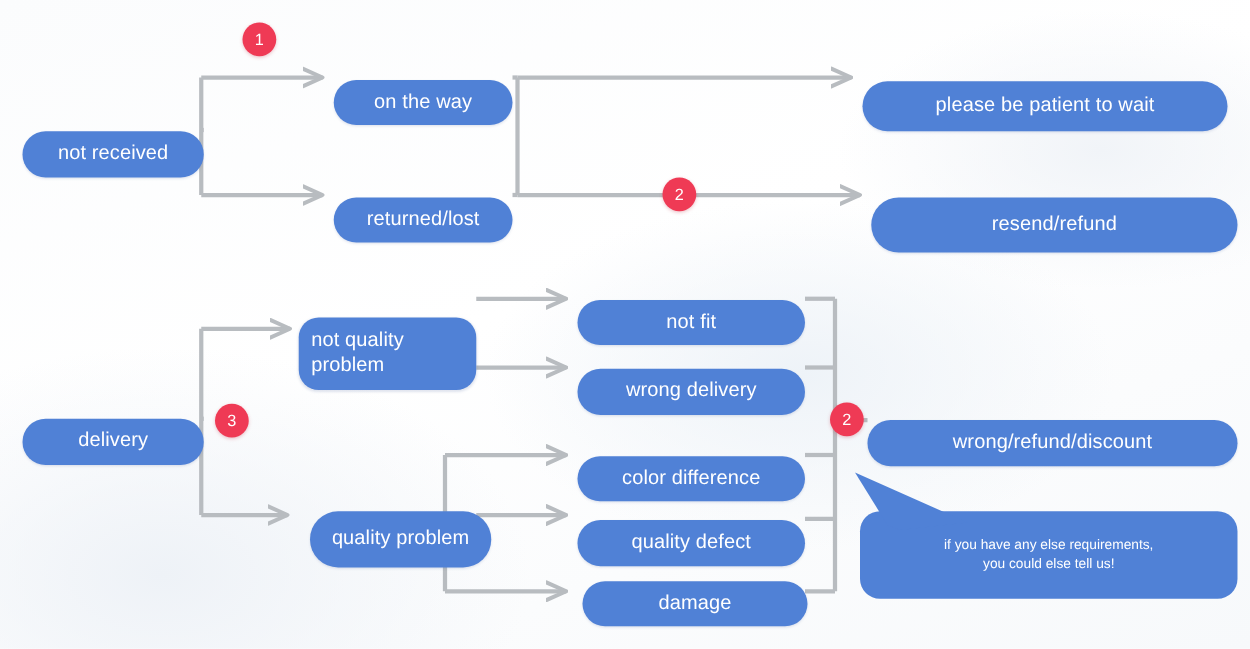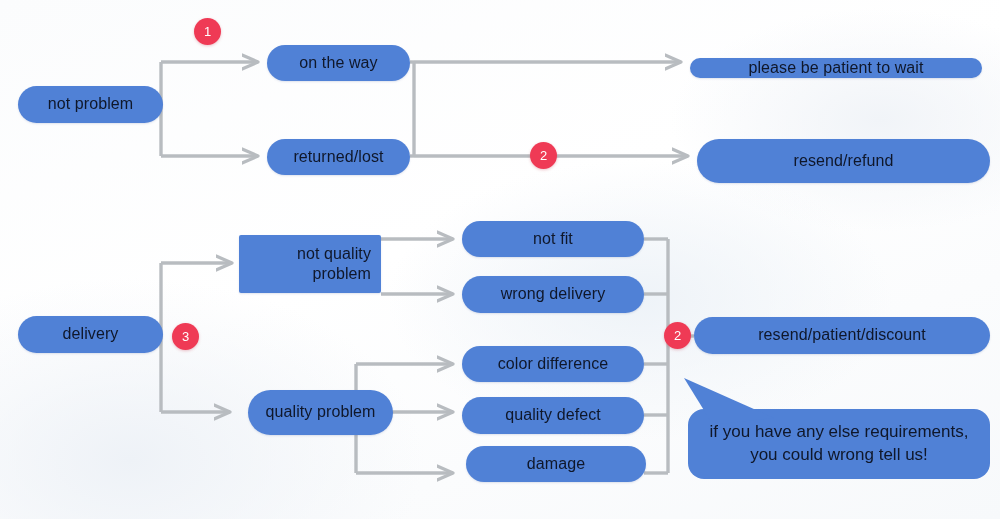--- a/index.html
+++ b/index.html
@@ -29,34 +29,35 @@
     width: 1000px;
     height: 519px;
     pointer-events: none;
   }
   .node {
     position: absolute;
     box-sizing: border-box;
     display: flex;
     align-items: center;
     justify-content: center;
-    text-align: right;
-    color: #0f172a;
+    text-align: left;
+    color: #ffffff;
     background: #5081d6;
     border-radius: 999px;
     font-size: 16px;
     font-weight: 400;
     letter-spacing: 0.1px;
     line-height: 1.15;
     box-shadow: 0 1px 2px rgba(60,90,150,0.16);
     padding: 0 10px;
     z-index: 2;
+    margin-top: 19px;
   }
   .node.two-line {
-    border-radius: 2px;
+    border-radius: 16px;
     line-height: 1.25;
   }
   .badge {
     position: absolute;
     box-sizing: border-box;
     width: 27px;
     height: 27px;
     border-radius: 50%;
     background: #ef3a55;
     color: #ffffff;
@@ -65,23 +66,23 @@
     display: flex;
     align-items: center;
     justify-content: center;
     z-index: 5;
     box-shadow: 0 1px 3px rgba(190,40,60,0.28);
   }
   .bubble {
     position: absolute;
     box-sizing: border-box;
     background: #5081d6;
-    color: #0f172a;
+    color: #ffffff;
     border-radius: 16px;
-    font-size: 17px;
+    font-size: 11px;
     line-height: 1.35;
     text-align: center;
     display: flex;
     align-items: center;
     justify-content: center;
     padding: 16px 14px;
     z-index: 2;
   }
   .bubble-tail {
     position: absolute;
@@ -134,32 +135,32 @@
       <path d="M 644 294 L 668 294"></path>
       <path d="M 644 364 L 668 364"></path>
       <path d="M 644 415 L 668 415"></path>
       <path d="M 644 473 L 668 473"></path>
       <path d="M 668 239 L 668 473"></path>
       <path d="M 668 336 L 694 336"></path>
     </g>
   </svg>
 
   <div class="node" style="left:18px; top:86px; width:145px; height:37px;">
-    <span>not problem</span>
+    <span>not received</span>
   </div>
 
   <div class="node" style="left:267px; top:45px; width:143px; height:36px;">
     <span>on the way</span>
   </div>
 
   <div class="node" style="left:267px; top:139px; width:143px; height:36px;">
     <span>returned/lost</span>
   </div>
 
-  <div class="node" style="left:690px; top:58px; width:292px; height:20px;">
+  <div class="node" style="left:690px; top:46px; width:292px; height:40px;">
     <span>please be patient to wait</span>
   </div>
 
   <div class="node" style="left:697px; top:139px; width:293px; height:44px;">
     <span>resend/refund</span>
   </div>
 
   <div class="node" style="left:18px; top:316px; width:145px; height:37px;">
     <span>delivery</span>
   </div>
@@ -186,31 +187,31 @@
 
   <div class="node" style="left:462px; top:346px; width:182px; height:36px;">
     <span>color difference</span>
   </div>
 
   <div class="node" style="left:466px; top:446px; width:180px; height:36px;">
     <span>damage</span>
   </div>
 
   <div class="node" style="left:694px; top:317px; width:296px; height:37px;">
-    <span>resend/patient/discount</span>
+    <span>wrong/refund/discount</span>
   </div>
 
   <svg class="bubble-tail" style="left:682px; top:376px; width:120px; height:60px;" viewBox="0 0 120 60" xmlns="http://www.w3.org/2000/svg">
     <path d="M 2 2 L 92 42 L 38 48 L 28 44 Z" fill="#5081d6"></path>
   </svg>
 
   <div class="bubble" style="left:688px; top:409px; width:302px; height:70px;">
     <span>
       <span class="bubble-line">if you have any else requirements,</span>
-      <span class="bubble-line">you could wrong tell us!</span>
+      <span class="bubble-line">you could else tell us!</span>
     </span>
   </div>
 
   <div class="badge" style="left:194px; top:18px;">
     <span>1</span>
   </div>
 
   <div class="badge" style="left:530px; top:142px;">
     <span>2</span>
   </div>

